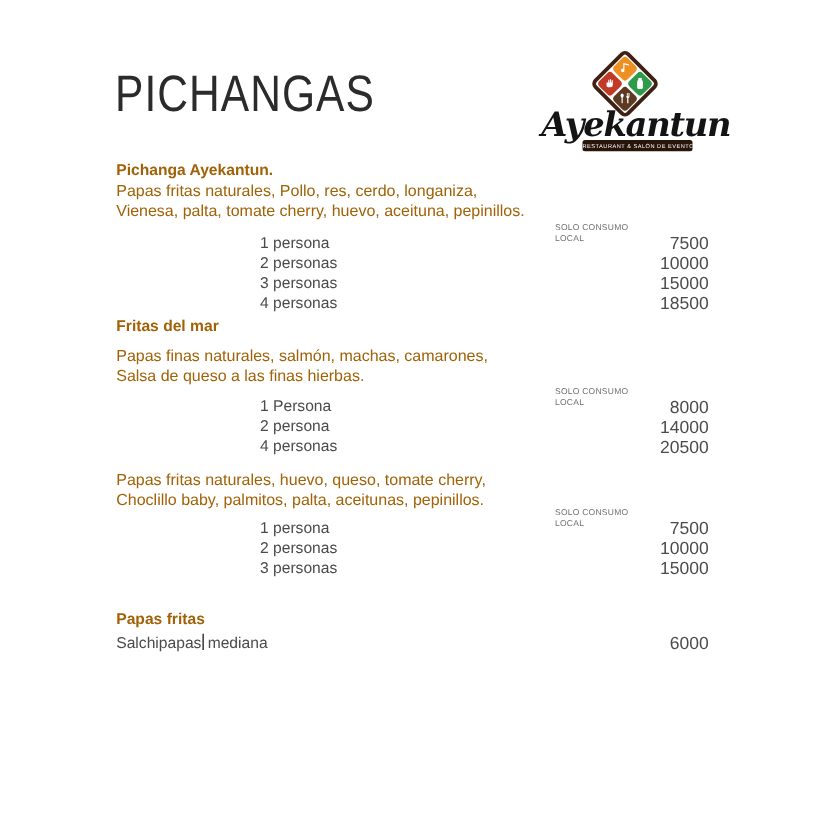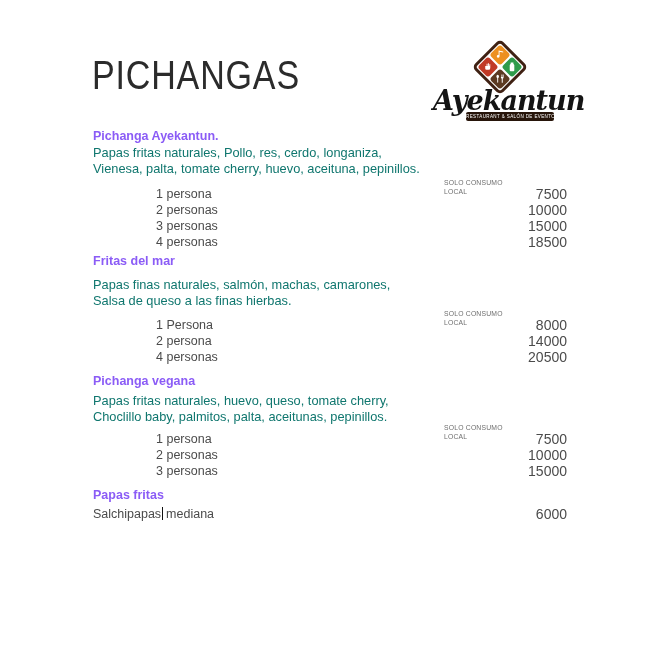--- a/index.html
+++ b/index.html
@@ -36,25 +36,25 @@
   }
   .brand{
     position:absolute;left:0;top:50px;width:134px;text-align:left;
     font-family:"DejaVu Serif",serif;font-style:italic;font-weight:bold;
     font-size:27px;line-height:30px;color:#141414;letter-spacing:-1px;z-index:2;
     white-space:nowrap;
   }
 
   
   .section{position:absolute;left:93px;width:474px;}
-  .section h2{margin:0;font-size:12.5px;font-weight:bold;color:#8b5cf6;line-height:17px;}
-  .desc{margin:0;font-size:12.8px;color:#0f766e;line-height:16.3px;}
+  .section h2{margin:0;font-size:12.5px;font-weight:bold;color:#a16207;line-height:17px;}
+  .desc{margin:0;font-size:12.8px;color:#a16207;line-height:16.3px;}
   .rows{position:relative;}
   .row{display:flex;align-items:center;height:16.2px;}
-  .row .lbl{margin-left:63px;font-size:12.5px;color:#4b4b4b;white-space:nowrap;}
+  .row .lbl{margin-left:115px;font-size:12.5px;color:#4b4b4b;white-space:nowrap;}
   .row.full .lbl{margin-left:0;}
   .row .price{margin-left:auto;font-size:14px;color:#4b4b4b;}
   .note{position:absolute;left:351px;top:-8px;font-size:6.8px;color:#6e6e6e;line-height:9.5px;letter-spacing:.2px;}
   .note span{display:block;}
 
   .s1{top:128px;} .s1 .rows{margin-top:8px;}
   .s2{top:253px;} .s2 .desc-first{margin-top:7px;} .s2 .rows{margin-top:7px;}
   .s3{top:373px;} .s3 .desc-first{margin-top:3px;} .s3 .rows{margin-top:5px;}
   .s4{top:487px;} .s4 .rows{margin-top:2px;}
 
@@ -143,21 +143,20 @@
         <span class="price">14000</span>
       </div>
       <div class="row">
         <span class="lbl">4 personas</span>
         <span class="price">20500</span>
       </div>
     </div>
   </div>
 
   <div class="section s3">
-    <h2>Pichanga vegana</h2>
     <p class="desc desc-first">Papas fritas naturales, huevo, queso, tomate cherry,</p>
     <p class="desc">Choclillo baby, palmitos, palta, aceitunas, pepinillos.</p>
     <div class="rows">
       <div class="note">
         <span>SOLO CONSUMO</span>
         <span>LOCAL</span>
       </div>
       <div class="row">
         <span class="lbl">1 persona</span>
         <span class="price">7500</span>

